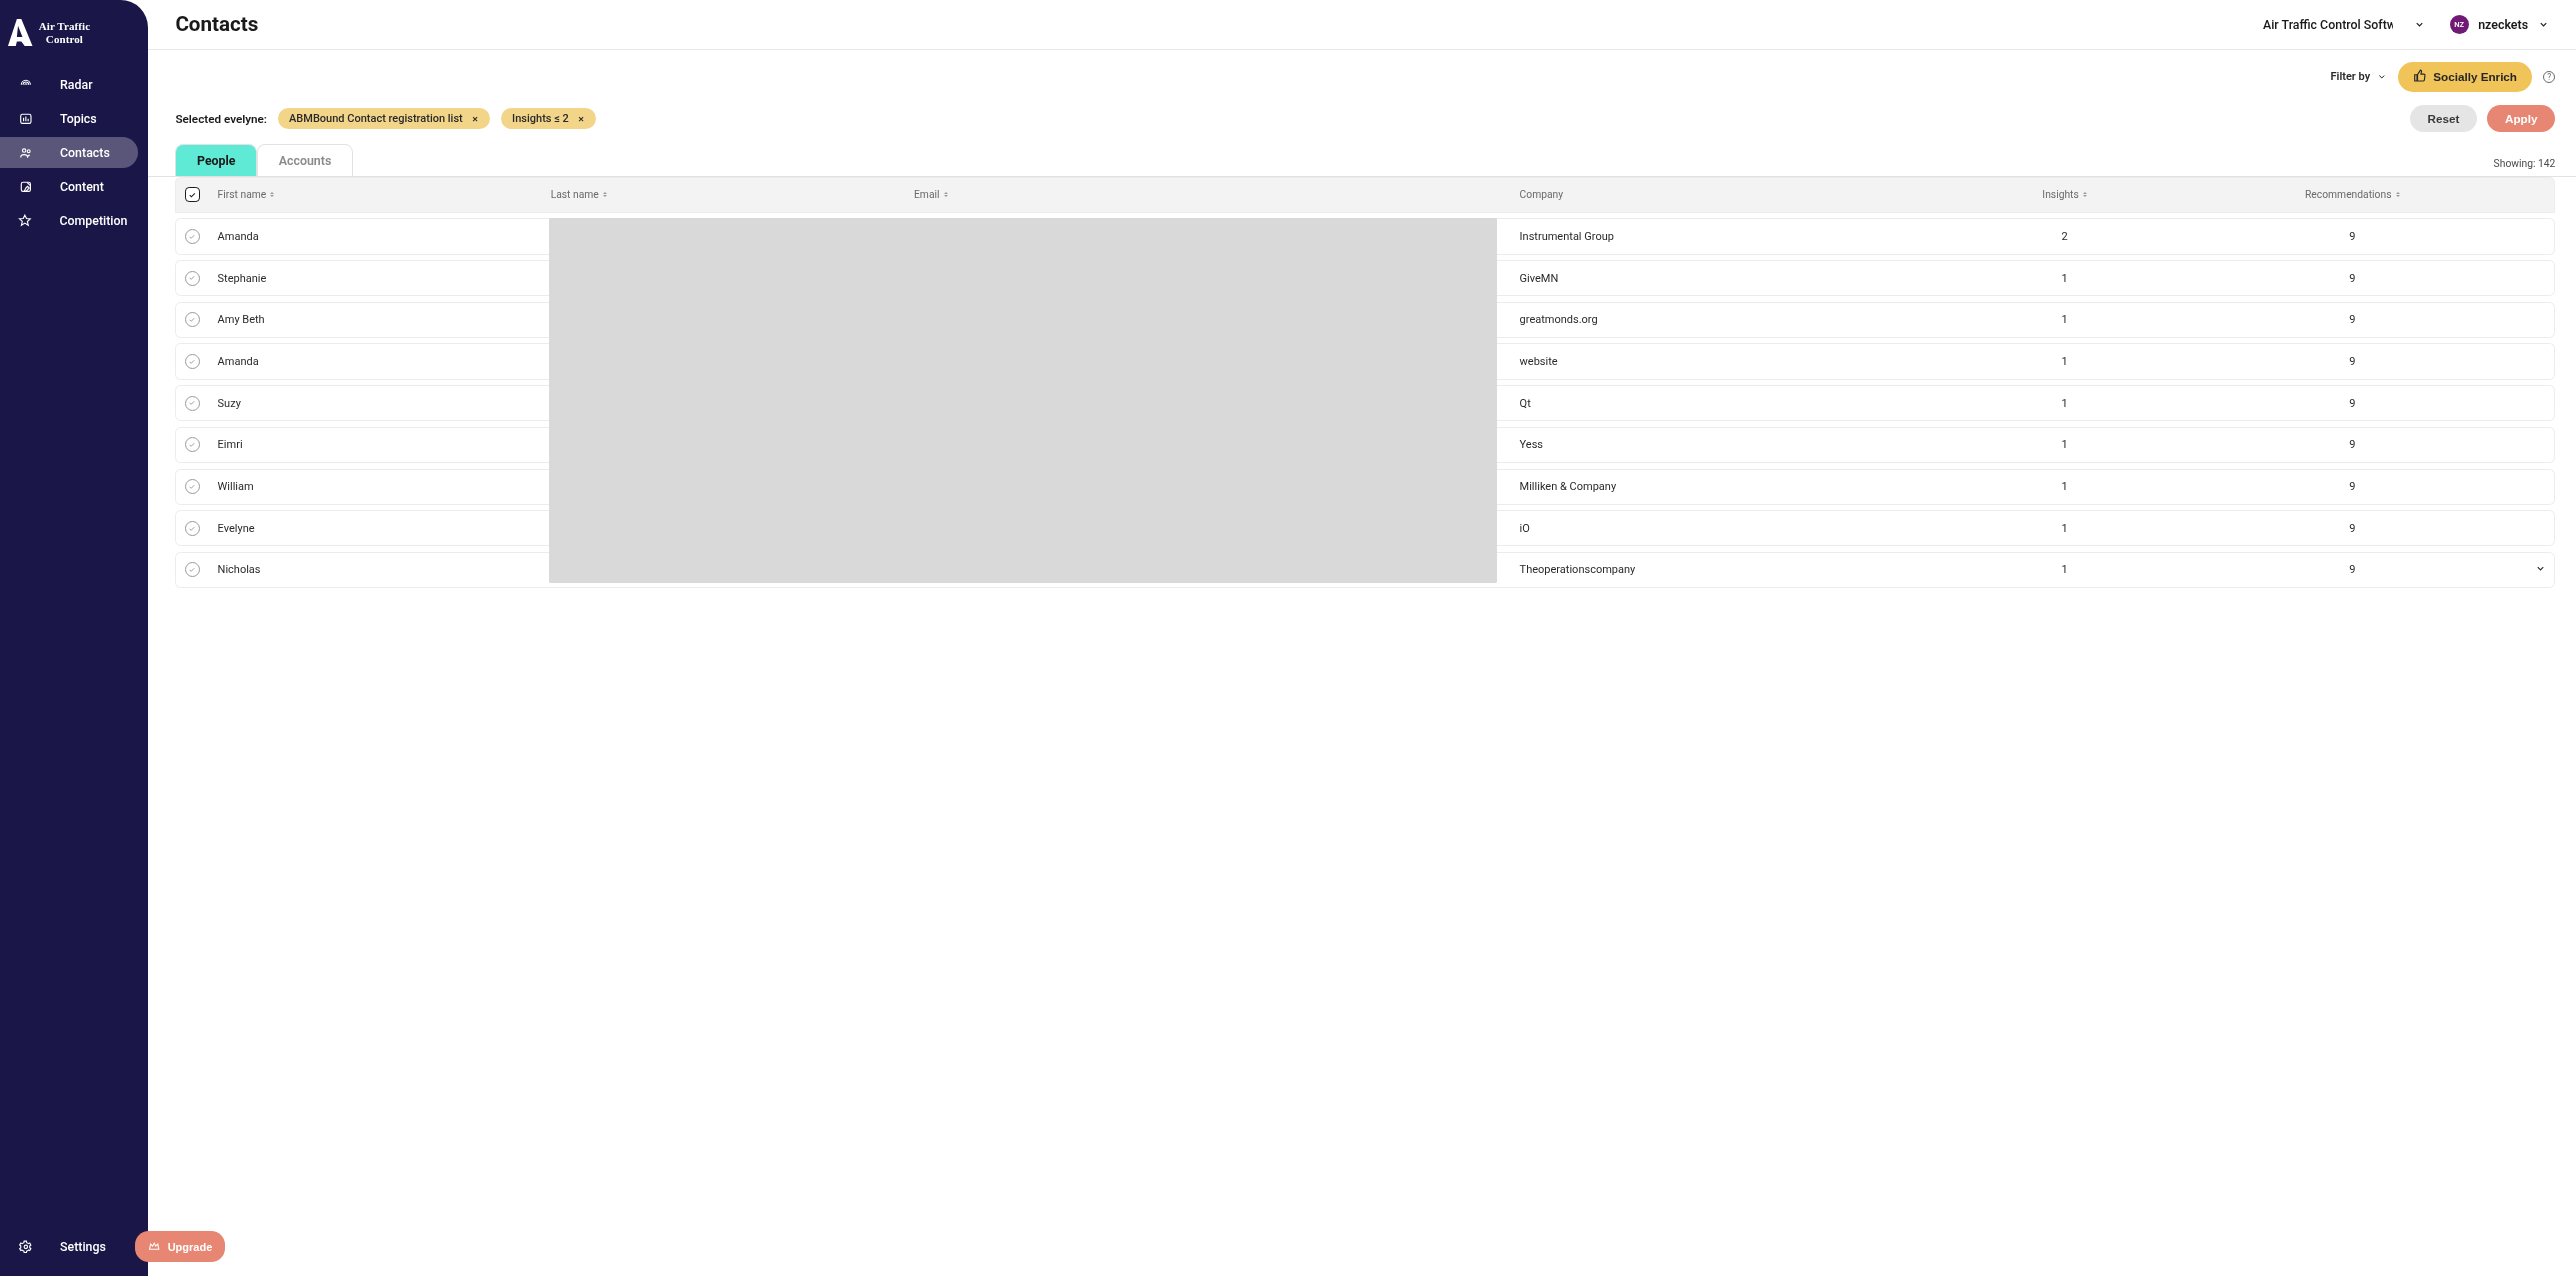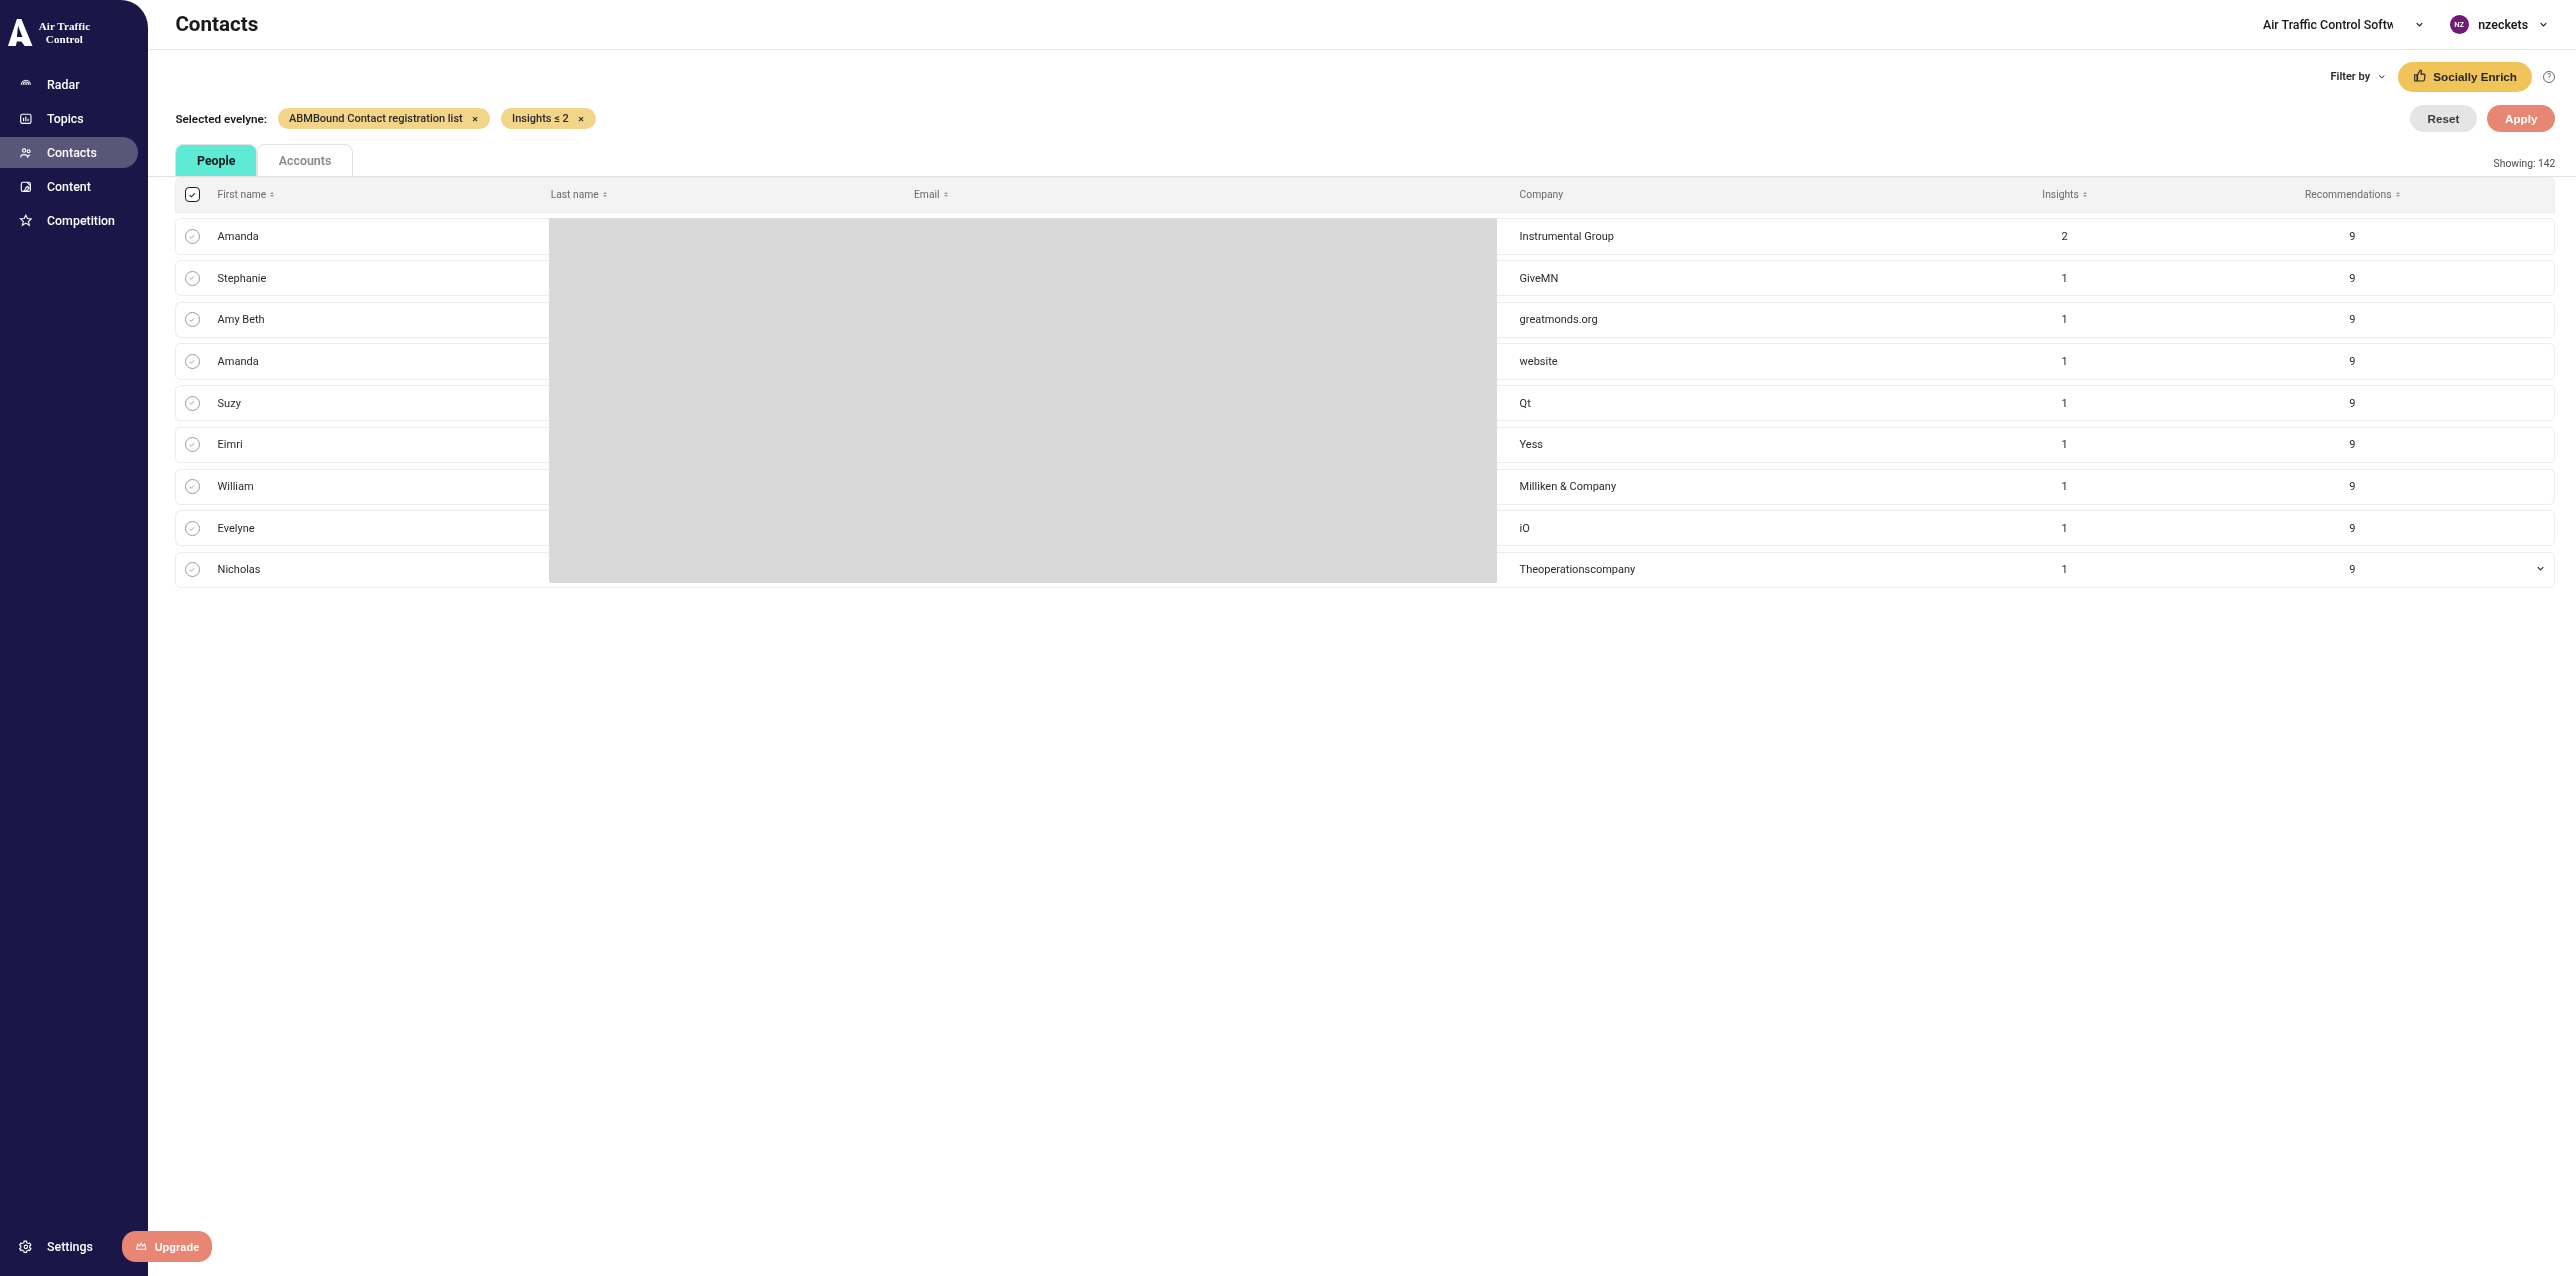--- a/index.html
+++ b/index.html
@@ -49,21 +49,21 @@
     .nav {
       margin-top: 15px;
       display: flex;
       flex-direction: column;
       gap: 2.7px;
       padding: 0 9.6px 0 0;
     }
     .nav-item {
       display: flex;
       align-items: center;
-      gap: 14px;
+      gap: 27px;
       padding: 8.2px 11px 8.2px 18px;
       color: #fff;
       font-size: 12.4px;
       font-weight: 500;
       border-radius: 0 16.5px 16.5px 0;
       cursor: pointer;
     }
     .nav-item.active {
       background: rgba(255,255,255,0.28);
     }

